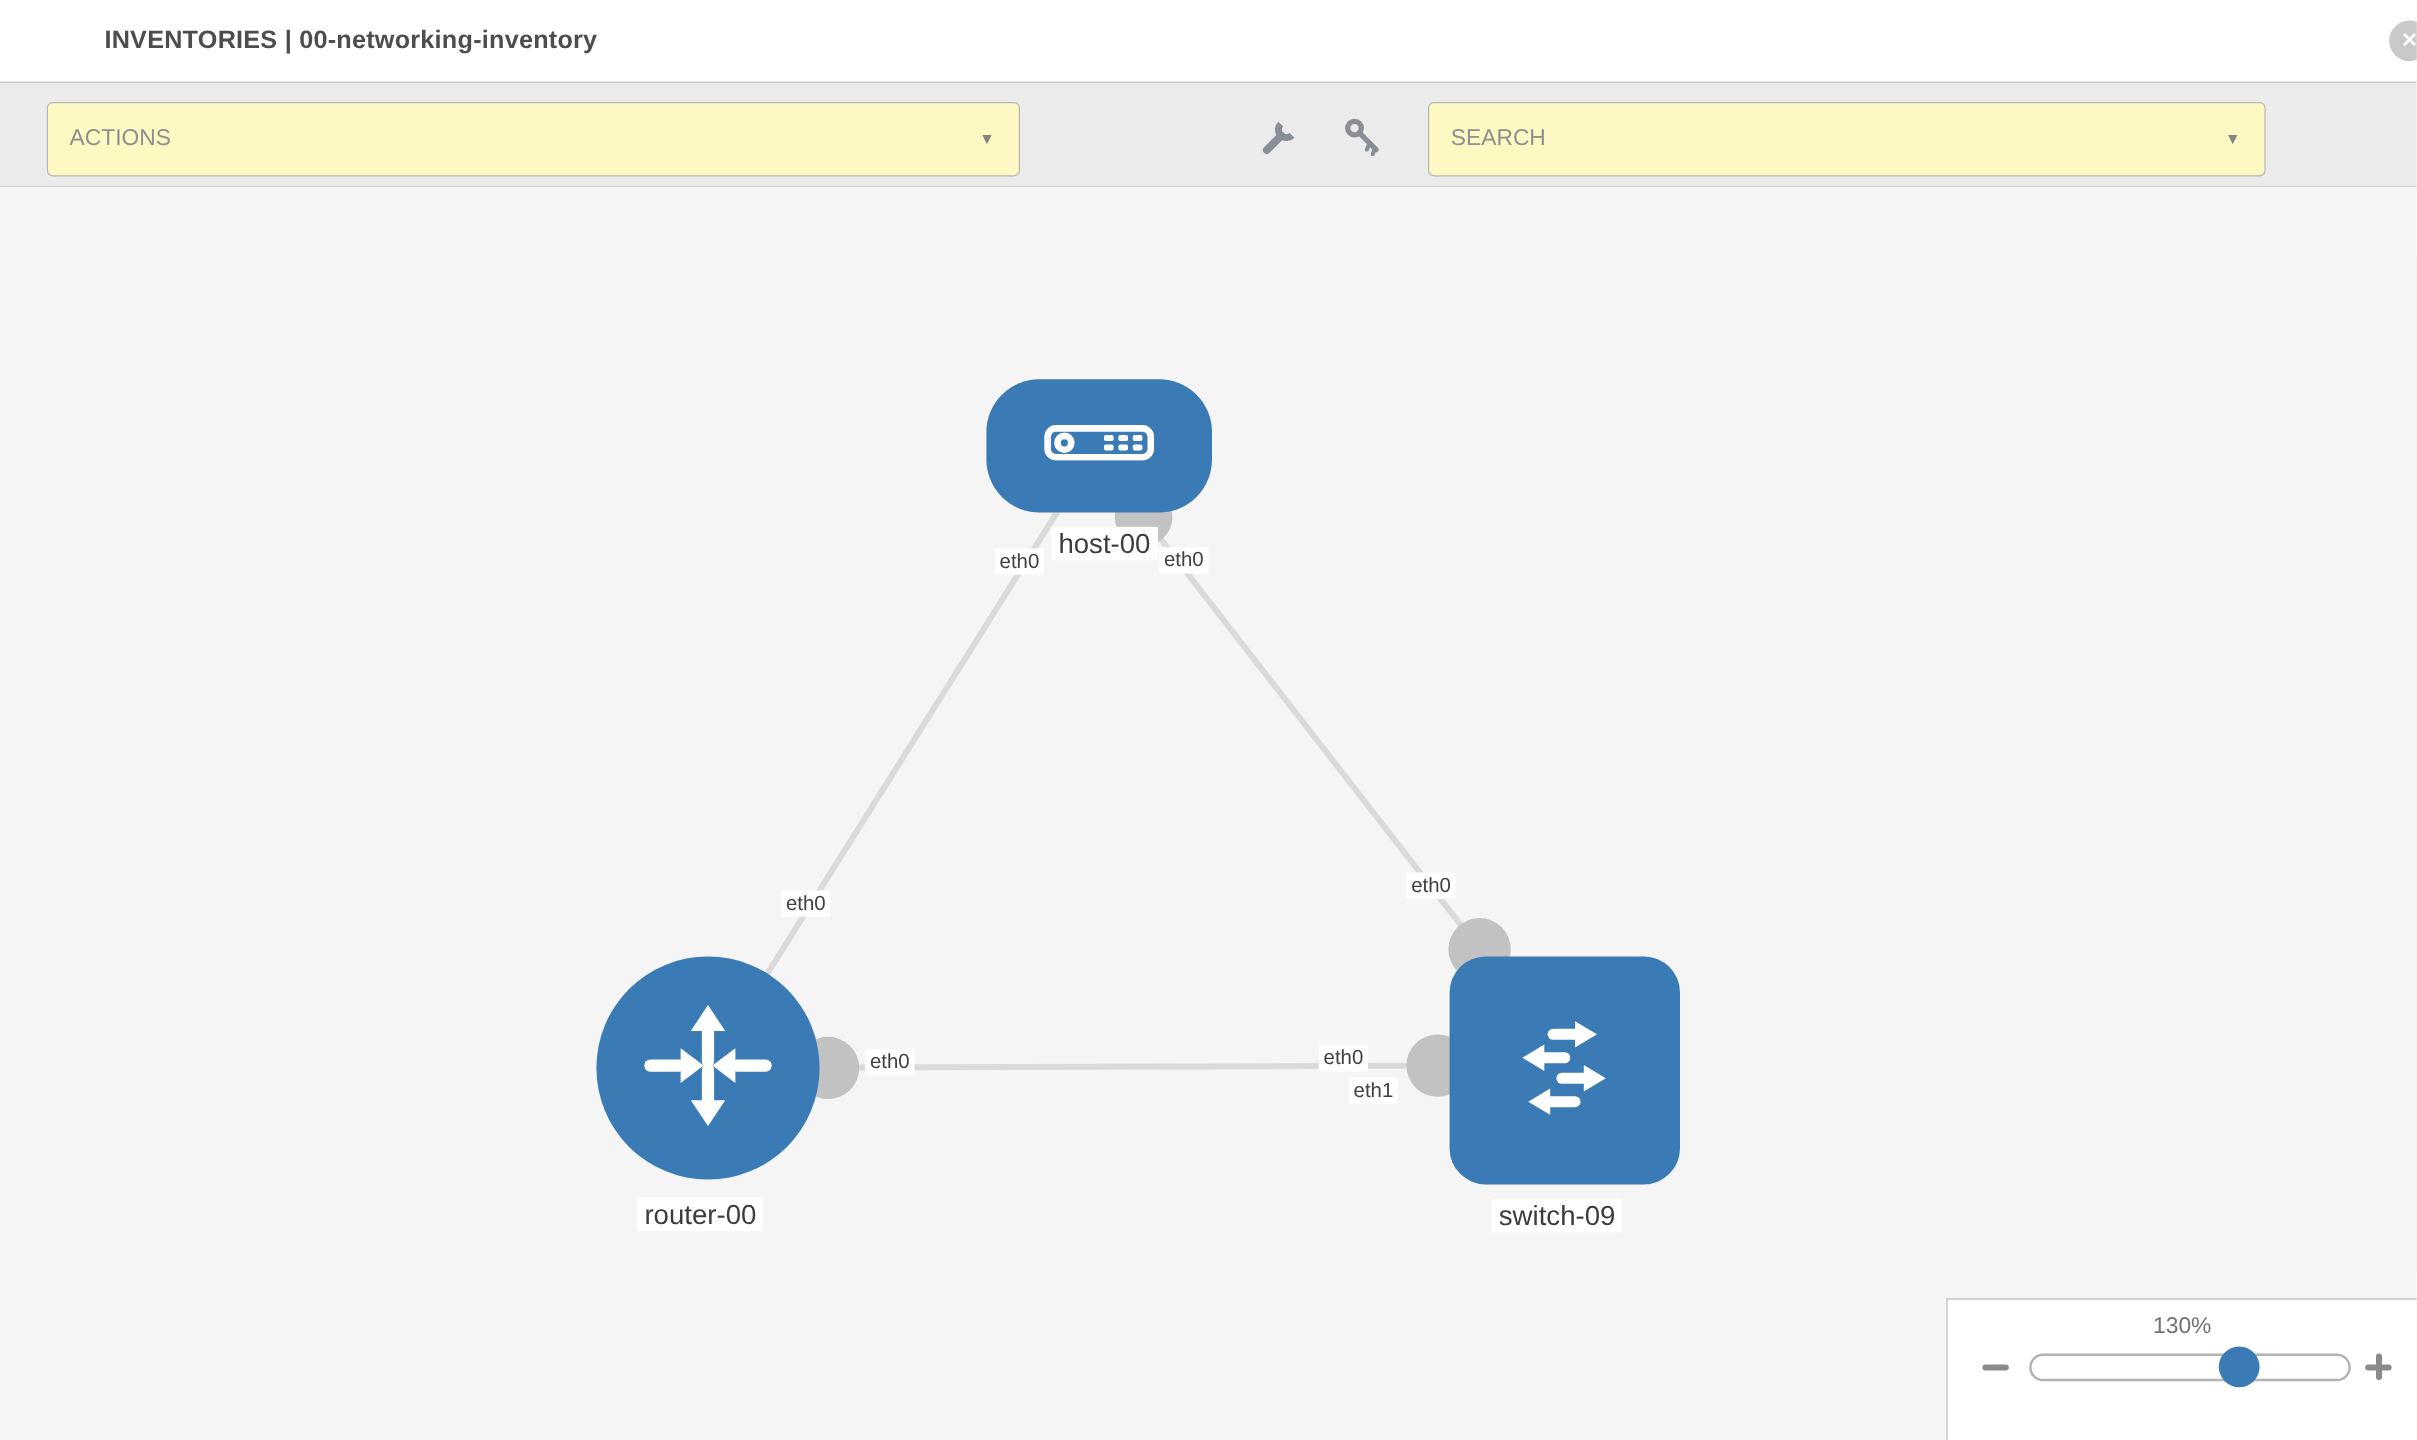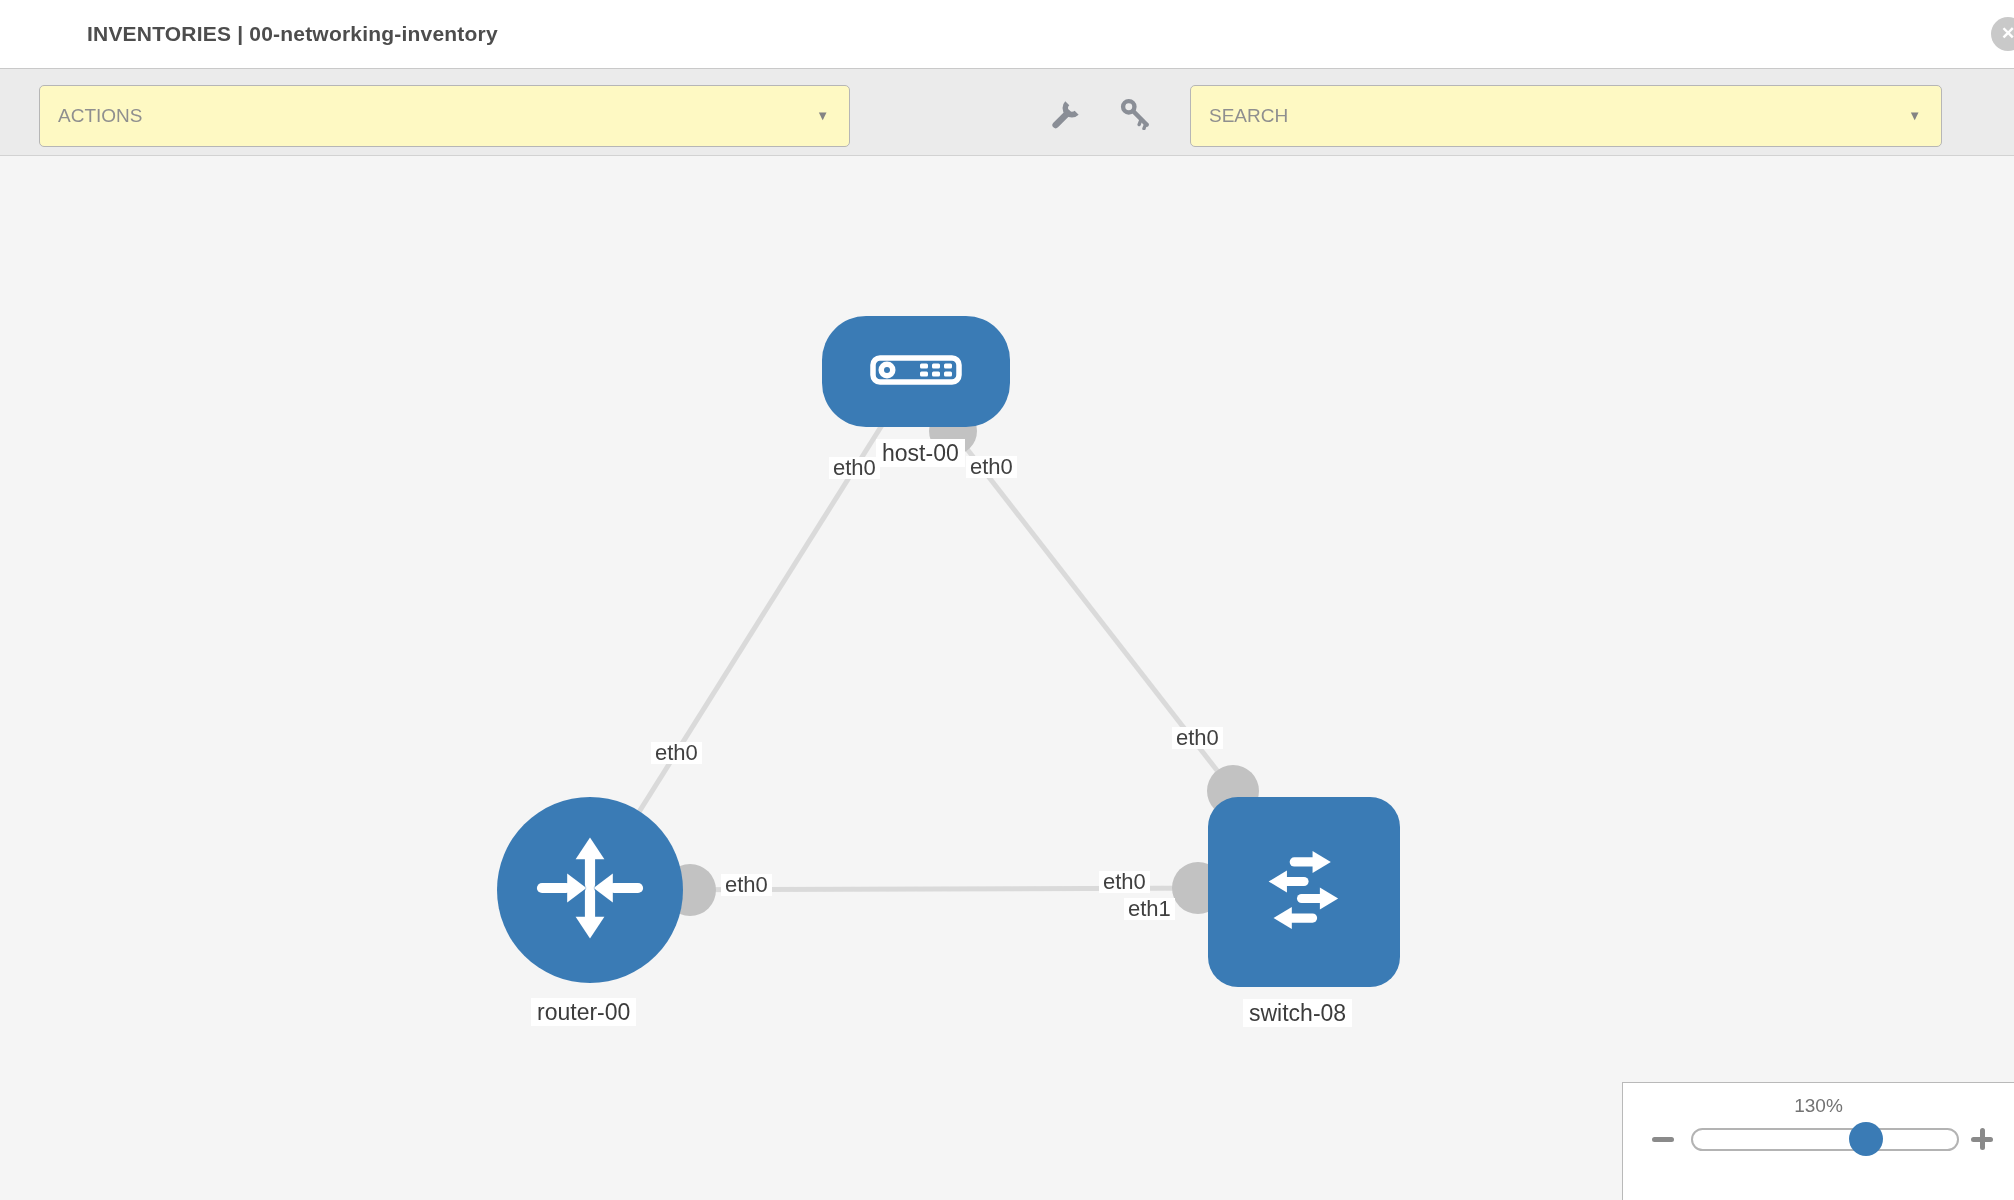--- a/index.html
+++ b/index.html
@@ -17,36 +17,36 @@
   
   .toolbar { position:relative; width:2014px; height:88px; background:#ebebeb;
              border-top:1px solid #c9c9c9; border-bottom:1px solid #d2d2d2; }
   .select { position:absolute; top:16px; height:62px; background:#fef9c3;
             border:1px solid #b6b6b6; border-radius:5px; cursor:pointer; }
   .select .sel-label { position:absolute; left:18px; top:0; line-height:60px;
                        font-size:19px; color:#8f8f8f; }
   .select .caret { position:absolute; right:20px; top:0; line-height:60px;
                    font-size:13px; color:#848484; }
   .select.actions { left:39px;  width:811px; }
-  .select.search  { left:1190px; width:752px; }
+  .select.search  { left:1190px; width:698px; }
   .tool-icon { position:absolute; top:27px; width:34px; height:34px; cursor:pointer; }
   .tool-icon.wrench { left:1050px; }
   .tool-icon.key    { left:1118px; }
 
   
   .canvas { position:relative; width:2014px; height:1044px; background:#f5f5f5; }
   .canvas svg.links { position:absolute; left:0; top:0; }
 
   .node { position:absolute; background:#3a7bb5; display:flex;
           align-items:center; justify-content:center; cursor:pointer; }
   .node.host   { left:822px;  top:160px; width:188px; height:111px; border-radius:44px; }
   .node.router { left:497px;  top:641px; width:186px; height:186px; border-radius:50%; }
   .node.switch { left:1208px; top:641px; width:192px; height:190px; border-radius:30px; }
 
-  .chip { position:absolute; background:#fff; color:#404040; font-size:22px;
+  .chip { position:absolute; background:#fff; color:#404040; font-size:17px;
           line-height:22px; padding:0 4px; white-space:nowrap; }
   .chip.name { font-size:23px; line-height:28px; color:#3c3c3c; padding:0 6px; }
 
   
   .zoom-panel { position:absolute; right:0; bottom:0; width:392px; height:118px;
                 background:#fff; border-top:1px solid #b9b9b9; border-left:1px solid #b9b9b9; }
   .zoom-level { position:absolute; left:0; right:0; top:12px; text-align:center;
                 font-size:19px; color:#737373; }
   .zoom-minus, .zoom-plus { position:absolute; top:44px; width:24px; height:24px;
                 background:none; border:none; cursor:pointer; }
@@ -166,21 +166,21 @@
   <div class="chip" style="left:829px;  top:301px;">eth0</div>
   <div class="chip" style="left:966px;  top:300px;">eth0</div>
   <div class="chip" style="left:651px;  top:586px;">eth0</div>
   <div class="chip" style="left:1172px; top:571px;">eth0</div>
   <div class="chip" style="left:721px;  top:718px;">eth0</div>
   <div class="chip" style="left:1099px; top:715px;">eth0</div>
   <div class="chip" style="left:1124px; top:702px;margin-top:40px;">eth1</div>
 
   <div class="chip name" style="left:876px;  top:283px;">host-00</div>
   <div class="chip name" style="left:531px;  top:842px;">router-00</div>
-  <div class="chip name" style="left:1243px; top:843px;">switch-08</div>
+  <div class="chip name" style="left:1243px; top:843px;">switch-09</div>
 
   <div class="zoom-panel">
     <div class="zoom-level">130%</div>
     <button class="zoom-minus"></button>
     <div class="zoom-track">
       <div class="zoom-thumb"></div>
     </div>
     <button class="zoom-plus"></button>
   </div>
 

